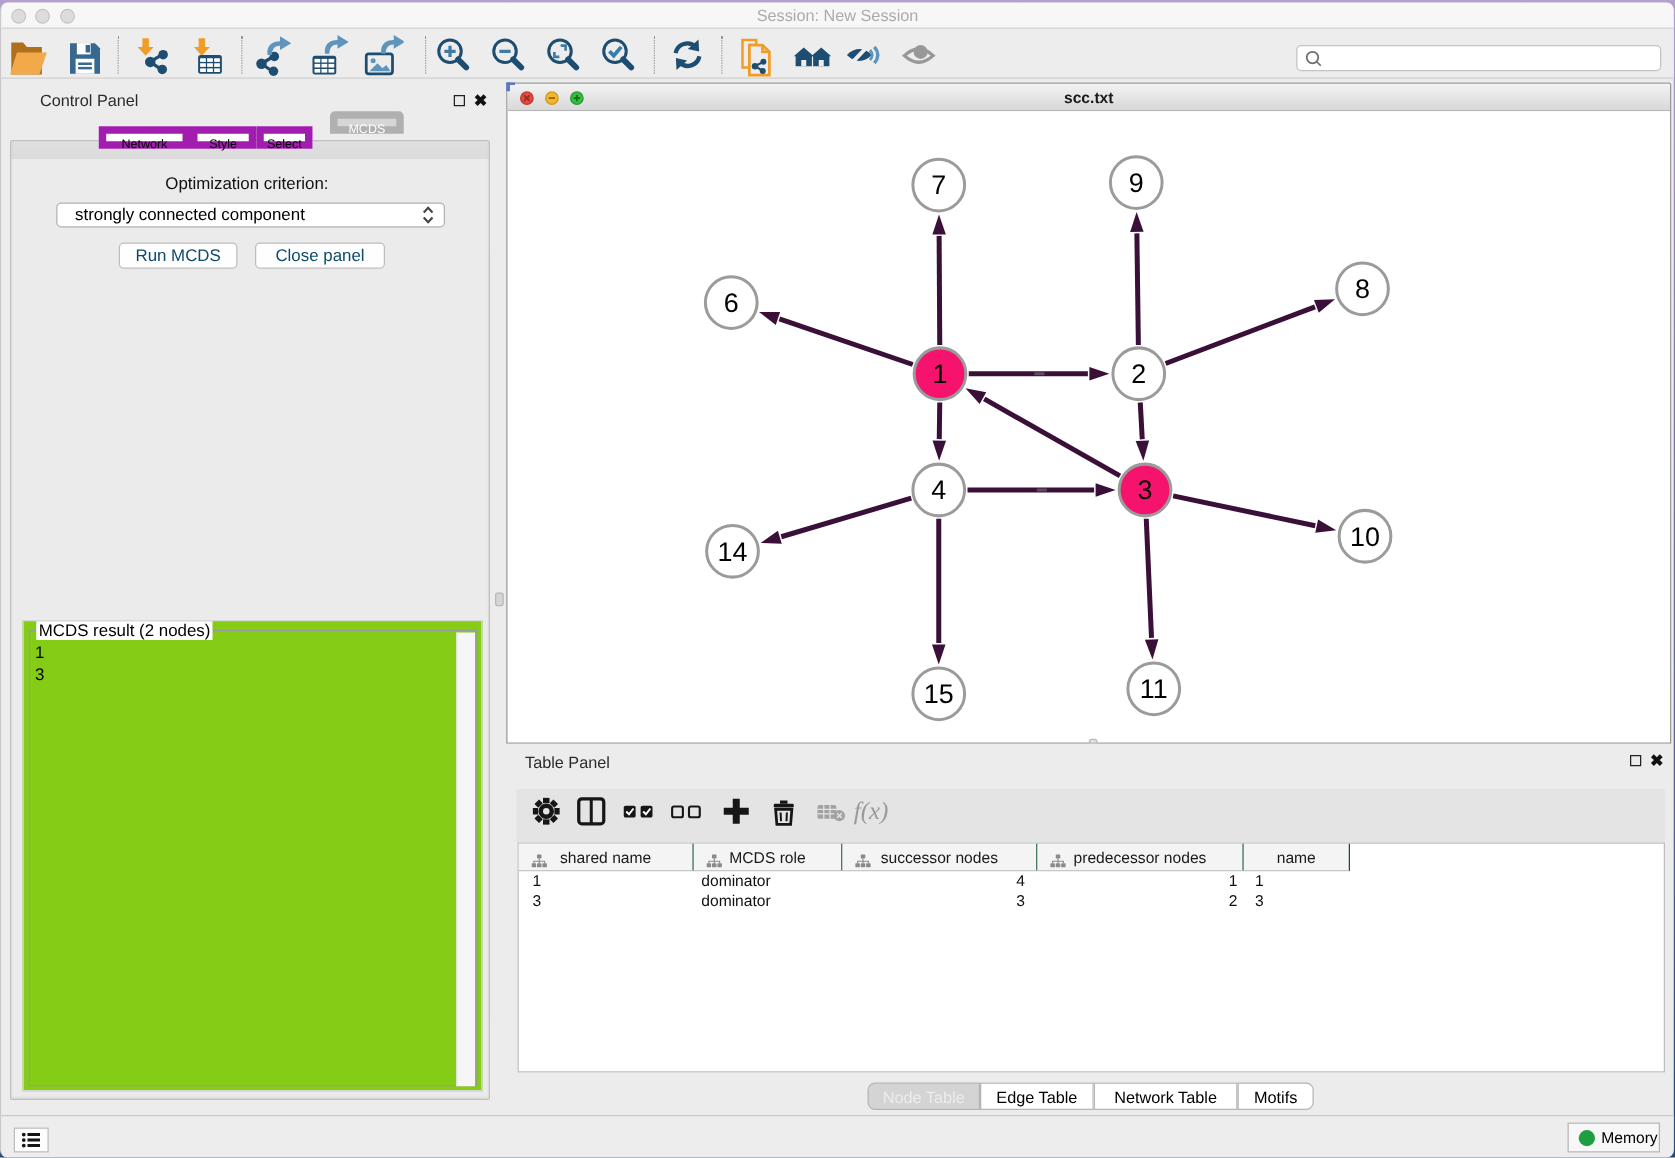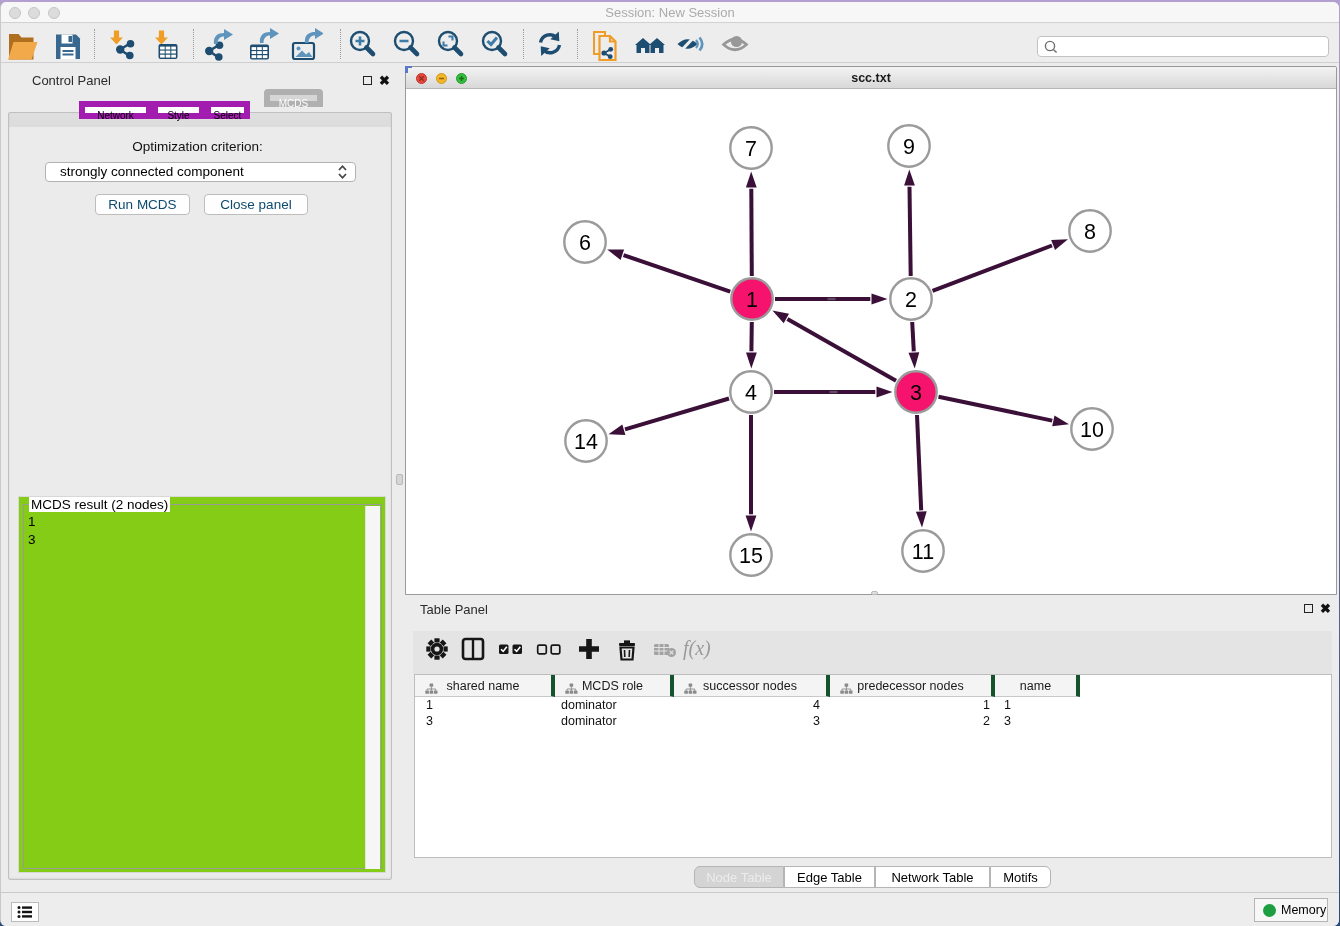--- a/index.html
+++ b/index.html
@@ -36,21 +36,21 @@
 
 .netwin { position:absolute; left:404px; top:64px; width:932px; height:529px; background:#fff; border:1px solid #999; border-radius:2px 2px 0 0; }
 .netbar { position:absolute; left:0; top:0; width:100%; height:22px; background:linear-gradient(#f3f3f3,#d8d8d8); border-bottom:1px solid #b5b5b5; border-radius:2px 2px 0 0; }
 .netdot { position:absolute; top:5.5px; width:11px; height:11px; border-radius:50%; }
 .nettitle { position:absolute; top:4px; width:100%; text-align:center; font-size:12.5px; font-weight:bold; color:#1a1a1a; }
 .hhandle { position:absolute; left:465px; top:524px; width:7px; height:4px; background:#e0e0e0; border:1px solid #bbb; border-radius:2px; }
 
 .tablepanel { position:absolute; left:404px; top:593px; width:932px; height:297px; background:#ececec; }
 .tptoolbar { position:absolute; left:8px; top:36px; width:919px; height:43px; background:#e4e4e4; }
 .tbox { position:absolute; left:9px; top:79px; width:918px; height:184px; background:#fff; border:1px solid #bdbdbd; }
-.thead { position:absolute; left:0; top:0; height:22px; background:#f4f4f4; border-bottom:1px solid #c8c8c8; border-right:4px solid #14532d; font-size:12.5px; color:#1a1a1a; text-align:center; line-height:22px; }
+.thead { position:absolute; left:0; top:0; height:22px; background:#f4f4f4; border-bottom:1px solid #c8c8c8; border-right:1px solid #14532d; font-size:12.5px; color:#1a1a1a; text-align:center; line-height:22px; }
 .hicon { position:absolute; left:8px; top:5px; }
 .cell { position:absolute; font-size:12.5px; color:#111; line-height:17px; }
 .bottomtabs { position:absolute; left:0; top:271px; width:100%; height:23px; }
 .btab { position:absolute; top:0; height:22px; background:#fff; border:1px solid #b5b5b5; font-size:13px; color:#000; text-align:center; line-height:21px; }
 
 .statusbar { position:absolute; left:0; top:890px; width:100%; height:34px; background:#ededed; border-top:1px solid #c9c9c9; }
 .membtn { position:absolute; right:11px; top:5px; width:74px; height:24px; background:#f7f7f7; border:1px solid #b5b5b5; font-size:12.5px; color:#000; }
 .listbtn { position:absolute; left:10px; top:9px; width:28px; height:20px; background:#fdfdfd; border:1px solid #bbb; }
 </style>
 </head>

